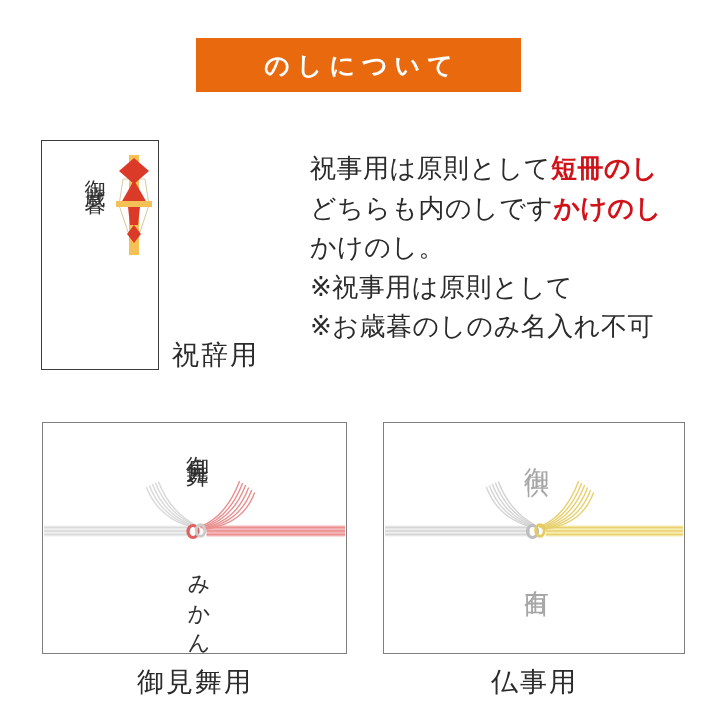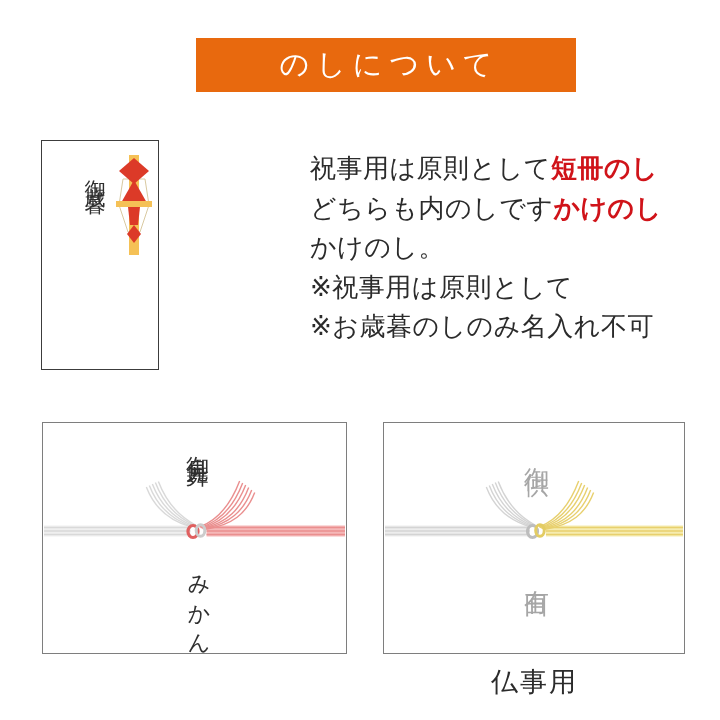--- a/index.html
+++ b/index.html
@@ -1,23 +1,23 @@
 <!DOCTYPE html>
 <html><head>
 <meta charset="utf-8">
 <style>
   html,body { margin:0; padding:0; background:#ffffff; }
   .canvas {
     position:relative; width:720px; height:720px; background:#ffffff;
     font-family:"Liberation Sans","DejaVu Sans",sans-serif; overflow:hidden;
   }
   .banner {
-    position:absolute; left:196px; top:38px; width:380px; height:54px;
+    position:absolute; left:196px; top:38px; width:325px; height:54px;
     background:#e8690e; color:#ffffff; display:flex; align-items:center; justify-content:center;
-    font-size:29px; font-weight:400; letter-spacing:7px; text-indent:7px;
+    font-size:25px; font-weight:700; letter-spacing:7px; text-indent:7px;
   }
   .intro {
     position:absolute; left:310px; top:149px; font-size:26px; line-height:39.5px;
     color:#2b2b2b; white-space:nowrap; letter-spacing:0.5px;
   }
   .intro p { margin:0; }
   .red-em { color:#d01319; font-weight:700;margin-top:37px; }
   .card { position:absolute; background:#ffffff; }
   .card-tanzaku { left:41px; top:140px; width:116px; height:228px; border:1px solid #3c3c3c; }
   .card-mimai   { left:42px; top:422px; width:303px; height:230px; border:1px solid #7e7e7e; }
@@ -59,20 +59,21 @@
       <g fill="#f5c156">
         <rect x="74" y="60" width="36" height="6"></rect>
       </g>
       <g fill="#dc3a28">
         <polygon points="86,66 98,66 96,84 88,84"></polygon>
         <polygon points="92,84 99,93 92,102 85,93"></polygon>
       </g>
     </svg>
     <div class="v-text tanzaku-title">御歳暮</div>
   </div>
+  <div class="caption cap-tanzaku">祝辞用</div>
 
   <div class="intro">
     <p><span>祝事用は原則として</span><span class="red-em">短冊のし</span></p>
     <p><span>どちらも内のしです</span><span class="red-em">かけのし</span></p>
     <p>かけのし。</p>
     <p>※祝事用は原則として</p>
     <p>※お歳暮のしのみ名入れ不可</p>
   </div>
 
   <div class="card card-mimai">
@@ -103,20 +104,21 @@
         <path d="M205,64.5 C197,85.5 184,100 159,105.5"></path>
         <path d="M208,67 C200,88 186,101 160,106"></path>
         <path d="M211,69.5 C203,90.5 189,102 161,106.5"></path>
       </g>
       <ellipse cx="149.5" cy="108.5" rx="5" ry="6" fill="none" stroke-width="3.2" stroke="#e06060"></ellipse>
       <ellipse cx="157" cy="107.5" rx="4.3" ry="5.8" fill="none" stroke-width="3" stroke="#cccccc"></ellipse>
     </svg>
     <div class="v-text mimai-title">御見舞</div>
     <div class="v-text mimai-name">みかん</div>
   </div>
+  <div class="caption cap-mimai">御見舞用</div>
 
   <div class="card card-butsuji">
     <svg class="fill-svg" viewBox="0 0 302 230" preserveAspectRatio="none" aria-hidden="true">
       <rect x="1" y="102.5" width="146" height="11" fill="#ededed"></rect>
       <g fill="none" stroke-width="1.6" stroke="#d4d4d4">
         <path d="M1,104.5 H147"></path>
           <path d="M1,108 H147"></path>
           <path d="M1,111.5 H147"></path>
       </g>
       <rect x="163" y="102.5" width="138" height="11" fill="#f6ecb0"></rect>

